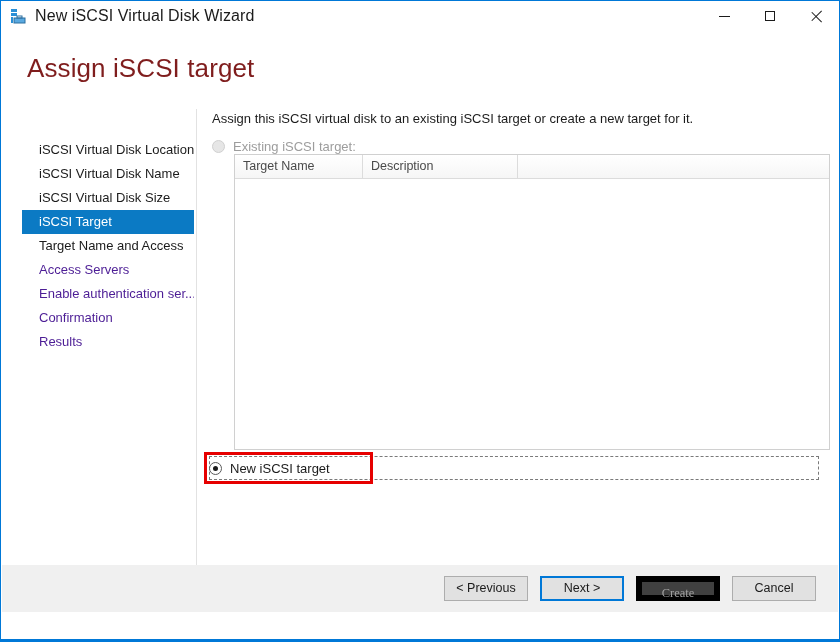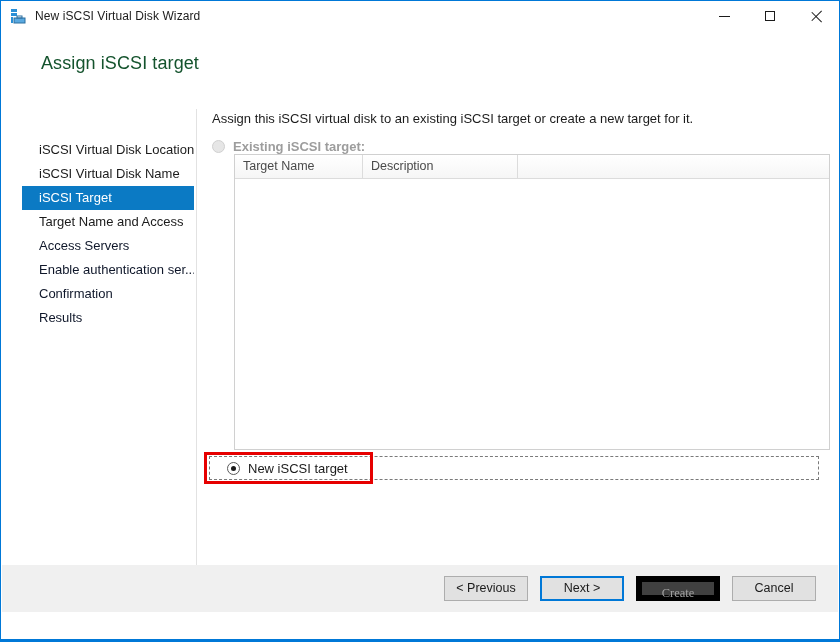--- a/index.html
+++ b/index.html
@@ -34,21 +34,21 @@
   }
   .title-icon {
     width: 16px;
     height: 16px;
     margin-left: 9px;
     margin-right: 9px;
     position: relative;
     flex: none;
   }
   .title-text {
-    font-size: 12px;
+    font-size: 16px;
     color: #1b1b1b;
     letter-spacing: 0.1px;
     white-space: nowrap;
   }
   .win-buttons {
     position: absolute;
     right: 0; top: 0;
     height: 30px;
     display: flex;
   }
@@ -86,24 +86,24 @@
     width: 14px;
     height: 1px;
     background: #1b1b1b;
   }
   .glyph-close::before { transform: rotate(45deg); transform-origin: 6px 0.5px; }
   .glyph-close::after  { transform: rotate(-45deg); transform-origin: 6px 0.5px; }
 
   
   .page-heading {
     position: absolute;
-    left: 40px;
+    left: 26px;
     top: 52px;
-    font-size: 18px;
-    color: #14532d;
+    font-size: 26px;
+    color: #7f1d1d;
     font-weight: 400;
     letter-spacing: 0.1px;
     white-space: nowrap;
   }
 
   
   .sidebar {
     position: absolute;
     left: 21px;
     top: 110px;
@@ -120,21 +120,21 @@
     overflow: hidden;
     text-overflow: clip;
     cursor: default;
     box-sizing: border-box;
   }
   .nav-item.selected {
     background: #0b7ac4;
     color: #ffffff;
   }
   .nav-item.disabled {
-    color: #0f172a;
+    color: #4c1d95;
   }
   .nav-divider {
     position: absolute;
     left: 195px;
     top: 108px;
     width: 1px;
     height: 466px;
     background: #e2e2e2;
   }
 
@@ -151,21 +151,20 @@
     line-height: 16px;
     white-space: nowrap;
   }
 
   .radio-row {
     display: flex;
     align-items: center;
     margin-top: 11px;
     height: 17px;
     position: relative;
-    font-weight: bold;
   }
   .radio {
     width: 13px;
     height: 13px;
     border-radius: 50%;
     box-sizing: border-box;
     flex: none;
     margin-right: 8px;
     position: relative;
   }
@@ -242,21 +241,21 @@
   .focus-outline {
     position: absolute;
     left: 0; top: 0;
     width: 610px;
     height: 24px;
     border: 1px dashed #7a7a7a;
     box-sizing: border-box;
   }
   .newtarget-row {
     position: absolute;
-    left: 18px;
+    left: 0;
     top: 4px;
     display: flex;
     align-items: center;
     height: 16px;
   }
   .annotation-box {
     position: absolute;
     left: -5px;
     top: -4px;
     width: 169px;
@@ -353,20 +352,21 @@
         <span class="glyph-close"></span>
       </button>
     </div>
   </div>
 
   <div class="page-heading">Assign iSCSI target</div>
 
   <div class="sidebar">
     <div class="nav-item">iSCSI Virtual Disk Location</div>
     <div class="nav-item">iSCSI Virtual Disk Name</div>
+    <div class="nav-item">iSCSI Virtual Disk Size</div>
     <div class="nav-item selected">iSCSI Target</div>
     <div class="nav-item">Target Name and Access</div>
     <div class="nav-item disabled">Access Servers</div>
     <div class="nav-item disabled">Enable authentication ser...</div>
     <div class="nav-item disabled">Confirmation</div>
     <div class="nav-item disabled">Results</div>
   </div>
   <div class="nav-divider"></div>
 
   <div class="content">

